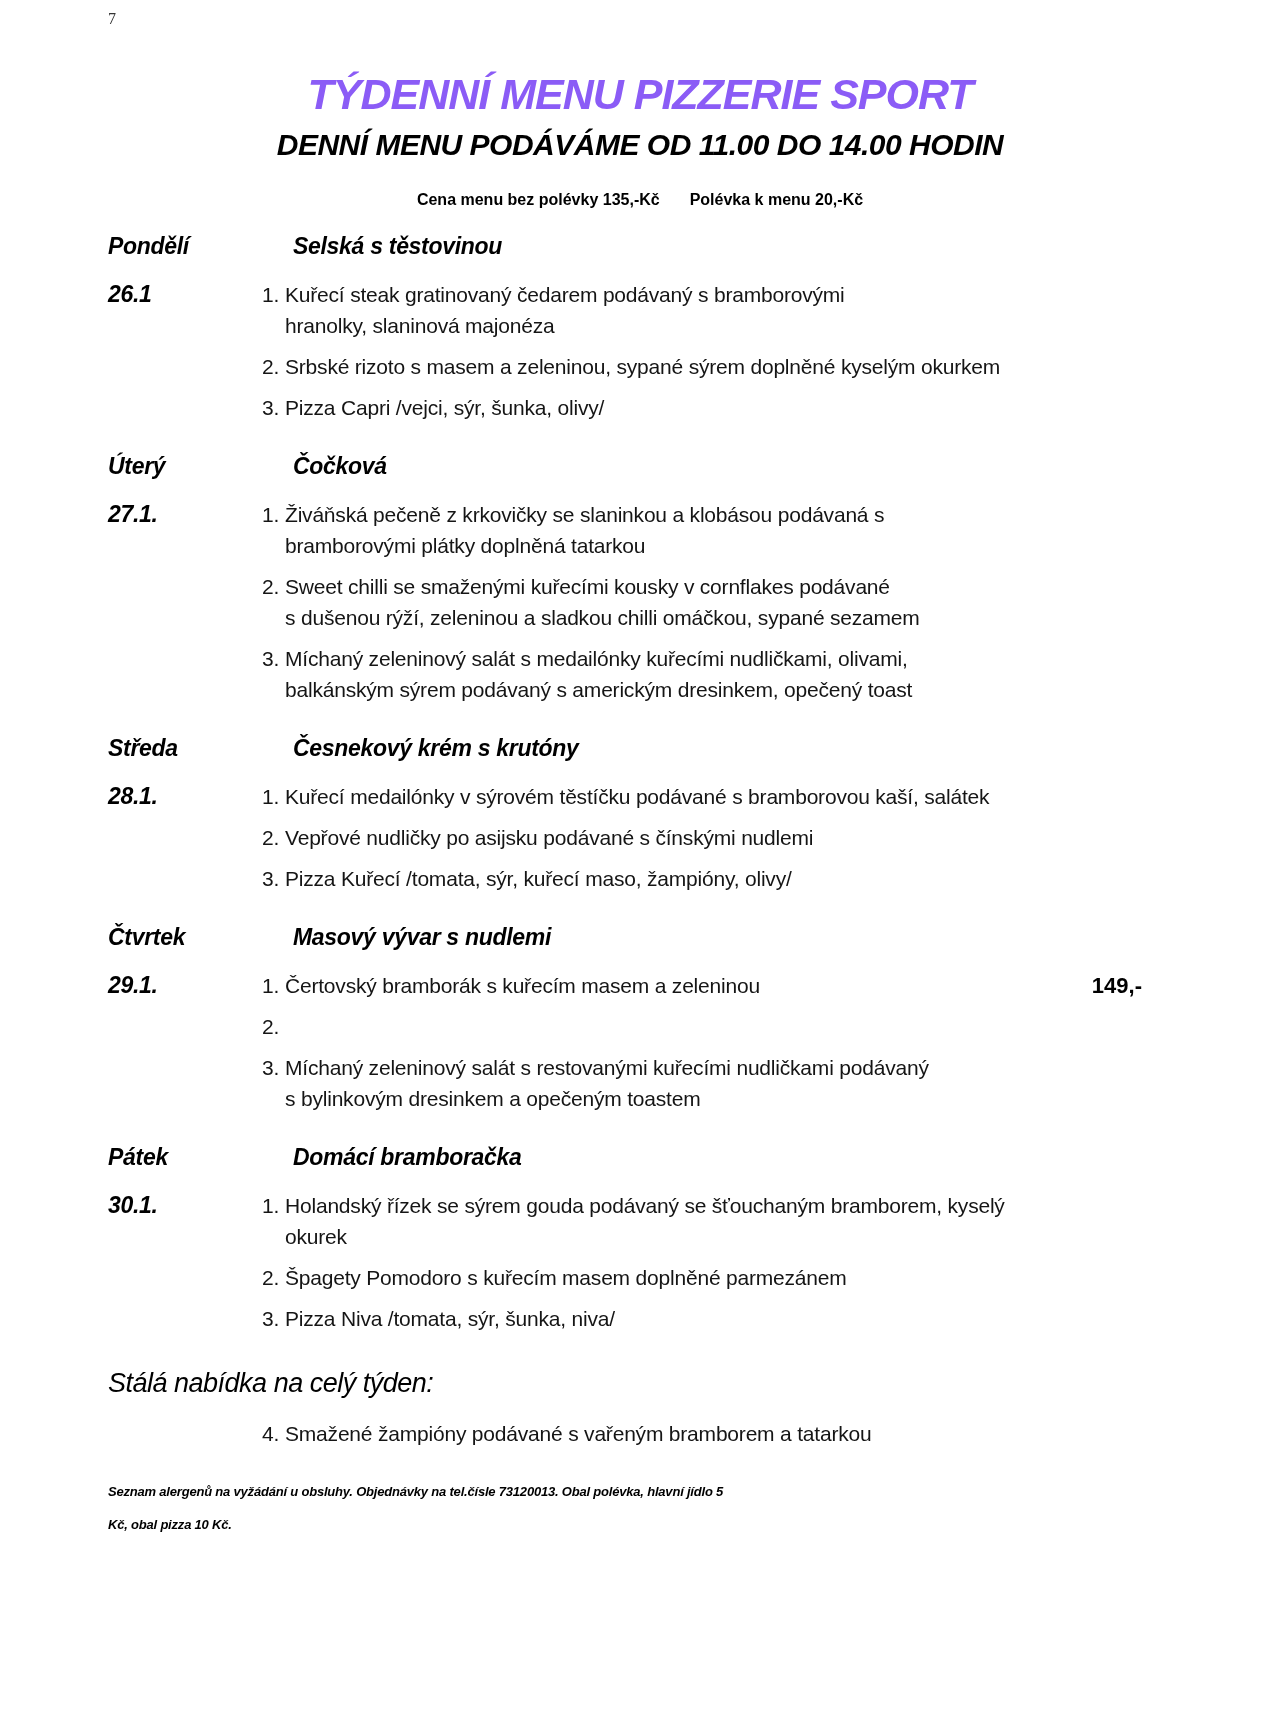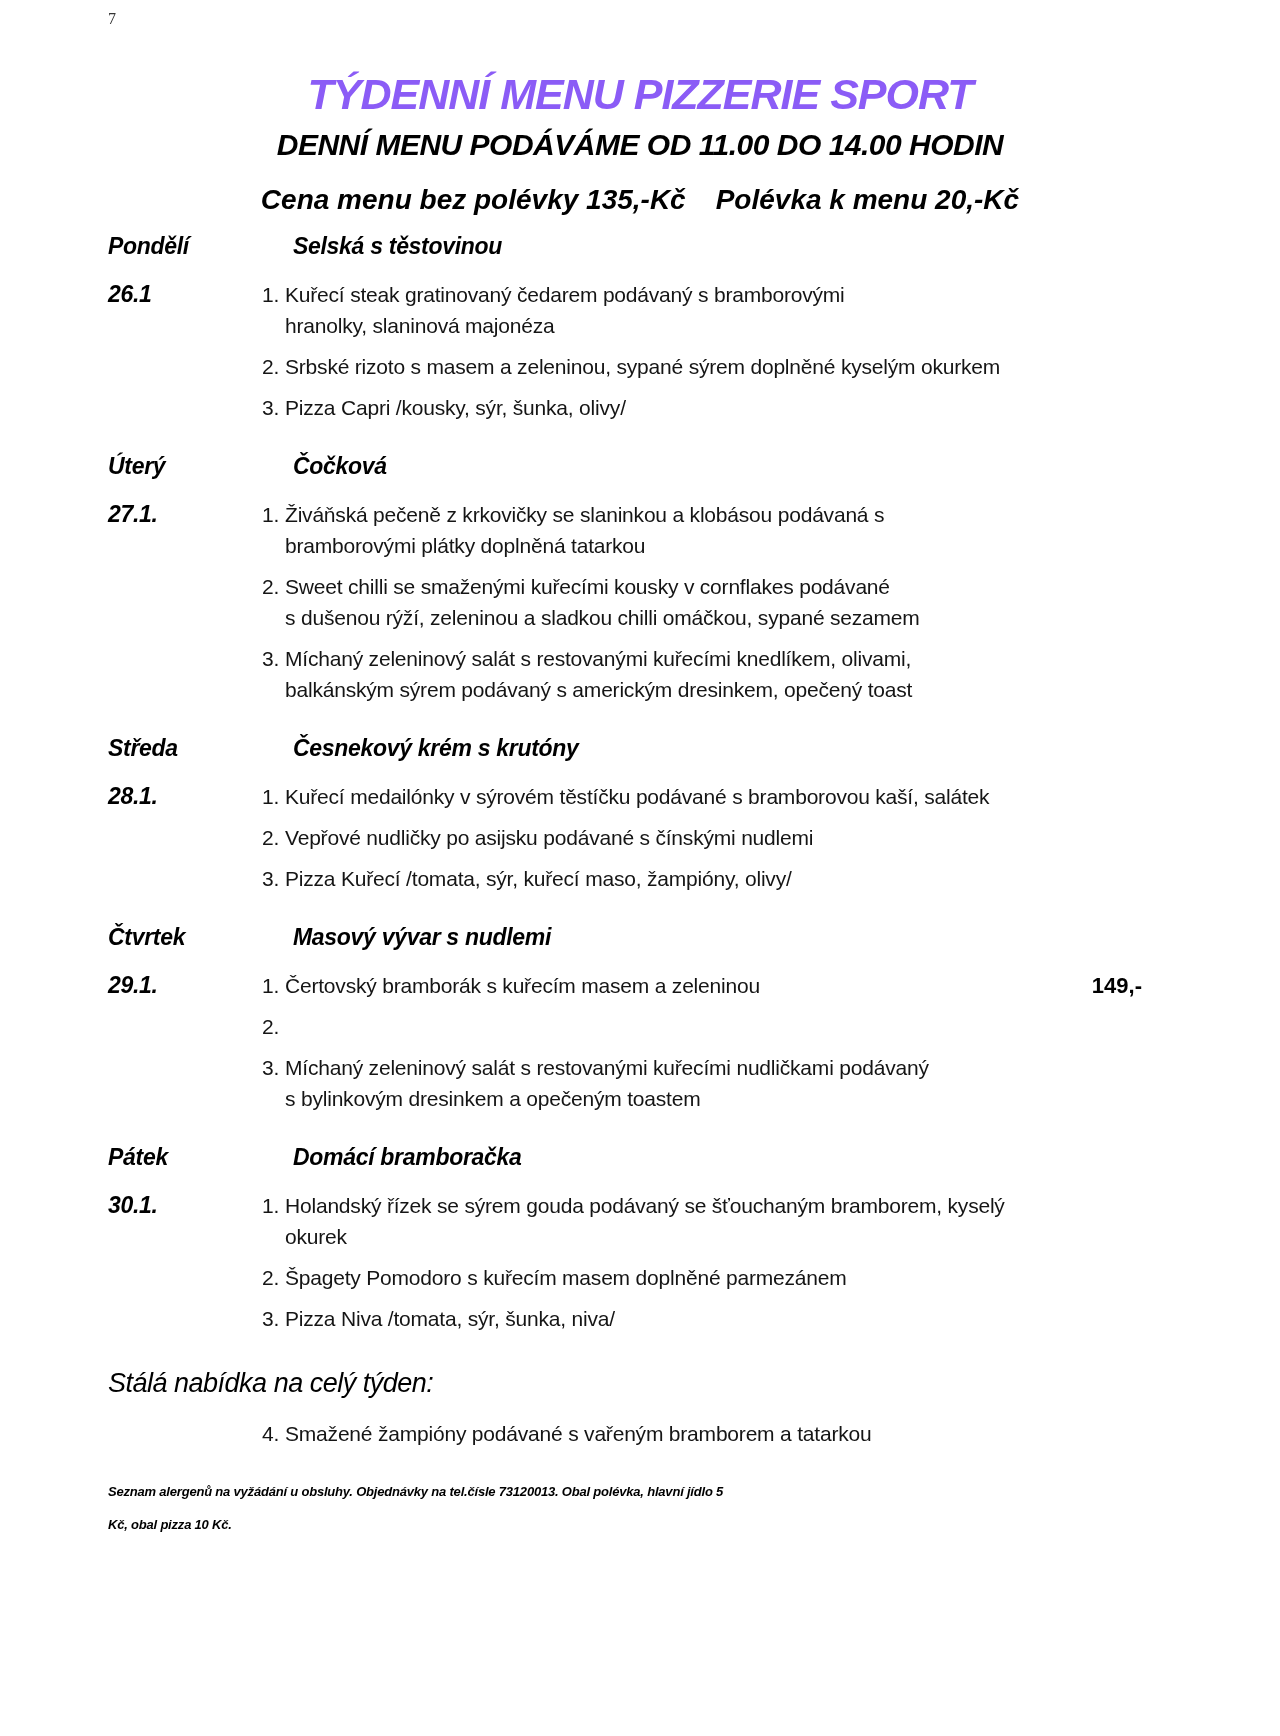--- a/index.html
+++ b/index.html
@@ -40,24 +40,23 @@
     font-size: 30px;
     line-height: 32px;
     font-weight: 700;
     font-style: italic;
     letter-spacing: -0.5px;
     color: #000;
     text-align: center;
   }
   .price-line {
     margin: 26px 0 0 0;
-    font-size: 28px;
+    font-size: 16px;
     line-height: 26px;
     font-weight: 700;
-    font-style: italic;
     color: #000;
   }
   .price-line .seg + .seg { margin-left: 30px; }
   main { margin-top: 4px; }
   .day {
     display: grid;
     grid-template-columns: 154px 1fr;
     margin-top: 18px;
   }
   .day-label, .date, .soup {
@@ -145,21 +144,21 @@
           <span class="item-num">1.</span>
           <span class="item-text">Kuřecí steak gratinovaný čedarem podávaný s bramborovými
 hranolky, slaninová majonéza</span>
         </div>
         <div class="item">
           <span class="item-num">2.</span>
           <span class="item-text">Srbské rizoto s masem a zeleninou, sypané sýrem doplněné kyselým okurkem</span>
         </div>
         <div class="item">
           <span class="item-num">3.</span>
-          <span class="item-text">Pizza Capri /kousky, sýr, šunka, olivy/</span>
+          <span class="item-text">Pizza Capri /vejci, sýr, šunka, olivy/</span>
         </div>
       </div>
     </section>
 
     <section class="day">
       <div class="day-label">Úterý</div>
       <div class="soup">Čočková</div>
       <div class="date">27.1.</div>
       <div class="items">
         <div class="item">
@@ -167,21 +166,21 @@
           <span class="item-text">Živáňská pečeně z krkovičky se slaninkou a klobásou podávaná s
 bramborovými plátky doplněná tatarkou</span>
         </div>
         <div class="item">
           <span class="item-num">2.</span>
           <span class="item-text">Sweet chilli se smaženými kuřecími kousky v cornflakes podávané
 s dušenou rýží, zeleninou a sladkou chilli omáčkou, sypané sezamem</span>
         </div>
         <div class="item">
           <span class="item-num">3.</span>
-          <span class="item-text">Míchaný zeleninový salát s restovanými kuřecími knedlíkem, olivami,
+          <span class="item-text">Míchaný zeleninový salát s medailónky kuřecími nudličkami, olivami,
 balkánským sýrem podávaný s americkým dresinkem, opečený toast</span>
         </div>
       </div>
     </section>
 
     <section class="day">
       <div class="day-label">Středa</div>
       <div class="soup">Česnekový krém s krutóny</div>
       <div class="date">28.1.</div>
       <div class="items">

